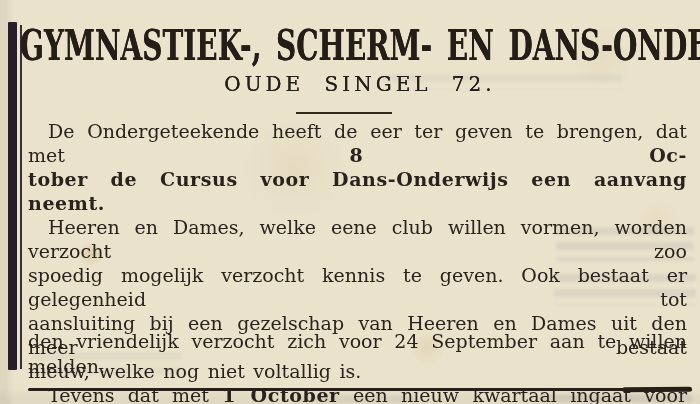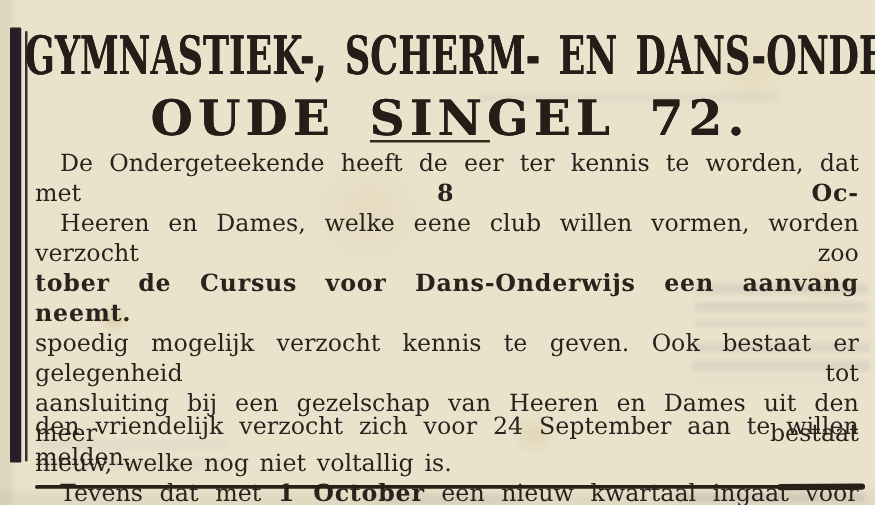--- a/index.html
+++ b/index.html
@@ -26,21 +26,21 @@
   .rule-short{position:absolute;left:296px;top:112px;width:96px;height:2px;background:#33291f;}
 
   
   .masthead{position:absolute;left:20px;top:20px;width:672px;white-space:nowrap;}
   .masthead .t{
     display:inline-block;font-size:40px;font-weight:bold;letter-spacing:0px;word-spacing:7px;
     transform:scale(.70,1.06);transform-origin:left top;color:#241d18;
     text-shadow:0 0 .5px #241d18;
   }
   .address{position:absolute;left:30px;top:72px;width:660px;text-align:center;
-    font-size:39px;font-weight:bold;letter-spacing:4px;word-spacing:10px;color:#241d18;
+    font-size:20px;font-weight:normal;letter-spacing:4px;word-spacing:10px;color:#241d18;
     text-shadow:0 0 .4px #241d18;}
 
   
   .body-block{position:absolute;left:28px;top:119px;width:659px;}
   .line{font-size:19px;line-height:24px;white-space:normal;word-spacing:2.5px;}
   .line.justify{text-align:justify;text-align-last:justify;}
   .line.indent{text-indent:20px;}
   .line .b{font-weight:bold;letter-spacing:.6px;}
   .footer-block{position:absolute;left:28px;top:329px;width:659px;}
   .footer-block .line{line-height:25px;}
@@ -74,23 +74,23 @@
 
   <div class="masthead">
     <span class="t">GYMNASTIEK-, SCHERM- EN DANS-ONDERWIJS,</span>
   </div>
 
   <div class="address">OUDE SINGEL 72.</div>
 
   <div class="rule-short"></div>
 
   <div class="body-block">
-      <div class="line indent justify"><span>De Ondergeteekende heeft de eer ter kennis te worden, dat met </span><span class="b">8 Oc-</span></div>
+      <div class="line indent justify"><span>De Ondergeteekende heeft de eer ter geven te brengen, dat met </span><span class="b">8 Oc-</span></div>
+      <div class="line justify"><span class="b">tober de Cursus voor Dans-Onderwijs een aanvang neemt.</span></div>
       <div class="line indent justify"><span>Heeren en Dames, welke eene club willen vormen, worden verzocht zoo</span></div>
-      <div class="line justify"><span class="b">tober de Cursus voor Dans-Onderwijs een aanvang neemt.</span></div>
       <div class="line justify"><span>spoedig mogelijk verzocht kennis te geven.  Ook bestaat er gelegenheid tot</span></div>
       <div class="line justify"><span>aansluiting bij een gezelschap van Heeren en Dames uit den meer bestaat</span></div>
       <div class="line"><span>nieuw, welke nog niet voltallig is.</span></div>
       <div class="line indent justify"><span>Tevens dat met </span><span class="b">1 October</span><span> een nieuw kwartaal ingaat voor </span></div>
     </div>
 
   <div class="footer-block">
       <div class="line justify"><span>den vriendelijk verzocht zich voor 24 September aan te willen melden.</span></div>
     </div>
 

